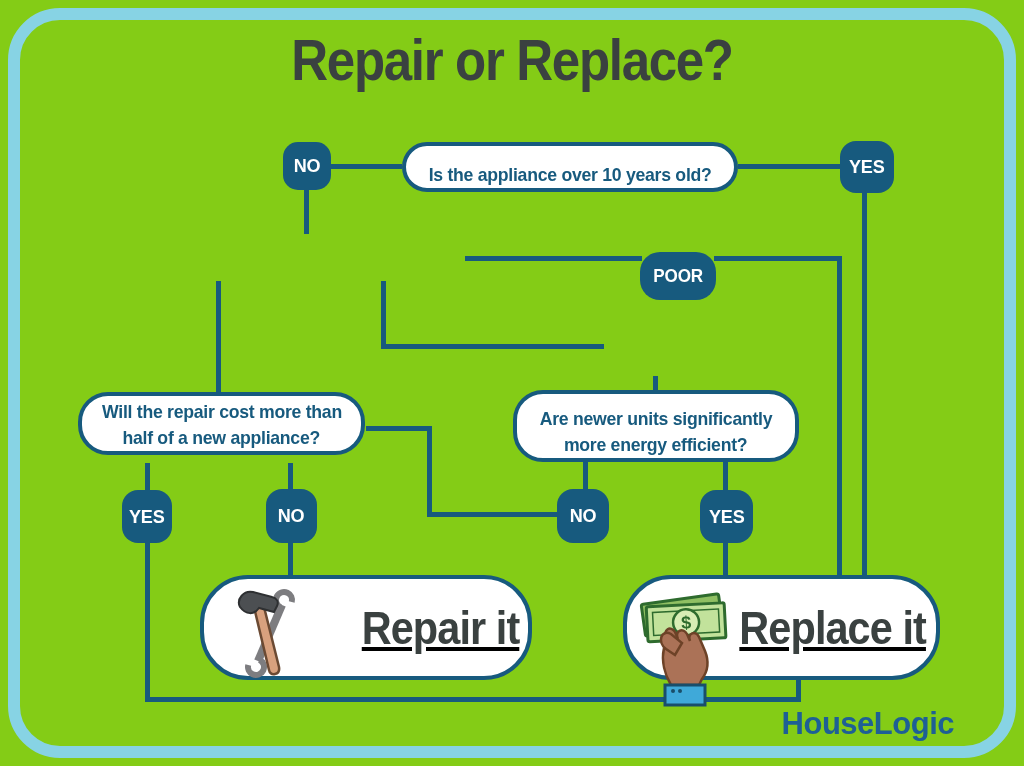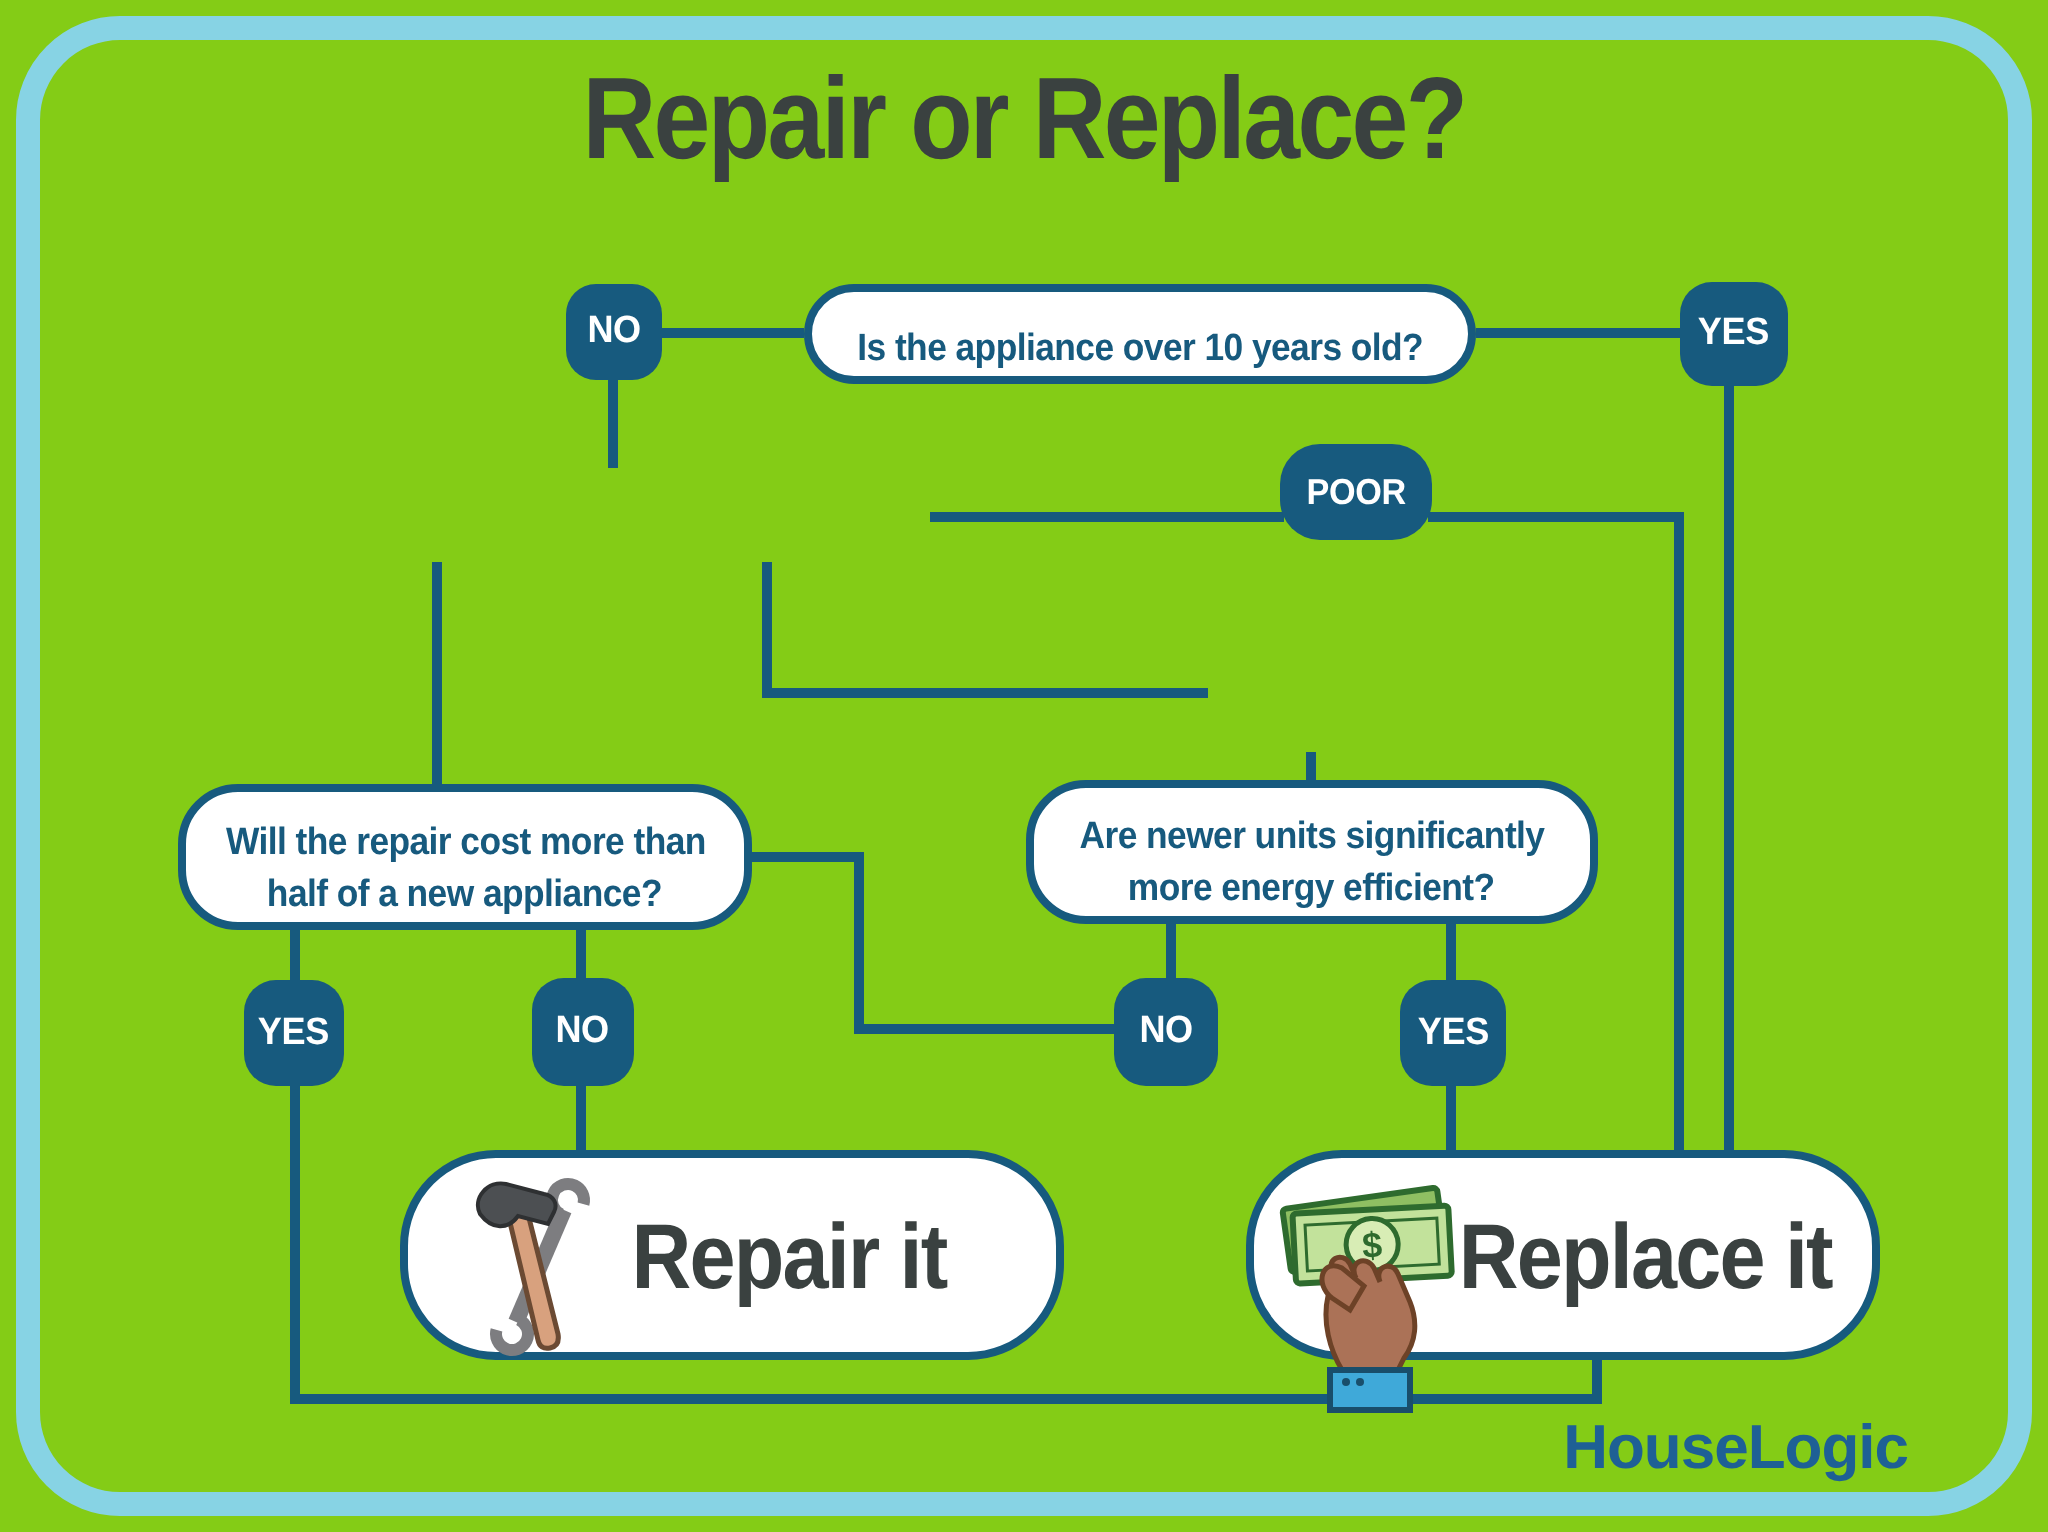--- a/index.html
+++ b/index.html
@@ -27,21 +27,21 @@
   .pill{
     position:absolute;z-index:2;background:#fff;
     border:4px solid var(--accent,#175a7e);box-sizing:border-box;
     display:flex;flex-direction:column;align-items:center;justify-content:flex-end;
     color:var(--accent,#175a7e);font-weight:700;font-size:19px;line-height:26px;
   }
   .pill span{display:inline-block;transform:scaleX(.93);white-space:nowrap;letter-spacing:-.3px;}
   .result{
     position:absolute;z-index:2;background:#fff;
     border:4px solid var(--accent,#175a7e);box-sizing:border-box;border-radius:48px;
-    display:flex;align-items:center;justify-content:center;
+    display:flex;align-items:center;justify-content:flex-end;text-decoration:underline;
   }
   .result .label{
     font-size:46px;font-weight:700;color:var(--heading,#3a4140);
     letter-spacing:-1px;white-space:nowrap;display:inline-block;transform:scaleX(.9);
   }
   .result svg{position:absolute;overflow:visible;}
   .brand{
     position:absolute;top:706px;right:70px;z-index:2;
     font-size:31px;font-weight:700;color:var(--brand-blue,#1e6095);letter-spacing:-.5px;
   }
@@ -74,40 +74,40 @@
   <i class="ln" style="left:427px;top:512px;width:131px;height:5px"></i>
   <i class="ln" style="left:583px;top:460px;width:5px;height:32px"></i>
   <i class="ln" style="left:723px;top:460px;width:5px;height:117px"></i>
 
   <div class="badge" style="left:283px;top:142px;width:48px;height:48px;border-radius:15px">
       <span>NO</span>
     </div>
   <div class="badge" style="left:840px;top:141px;width:54px;height:52px;border-radius:16px">
       <span>YES</span>
     </div>
-  <div class="badge" style="left:640px;top:222px;width:76px;height:48px;border-radius:20px;font-size:18px">
+  <div class="badge" style="left:640px;top:252px;width:76px;height:48px;border-radius:20px;font-size:18px">
       <span>POOR</span>
     </div>
   <div class="badge" style="left:122px;top:490px;width:50px;height:53px;border-radius:16px">
       <span>YES</span>
     </div>
   <div class="badge" style="left:266px;top:489px;width:51px;height:54px;border-radius:16px">
       <span>NO</span>
     </div>
   <div class="badge" style="left:557px;top:489px;width:52px;height:54px;border-radius:16px">
       <span>NO</span>
     </div>
   <div class="badge" style="left:700px;top:490px;width:53px;height:53px;border-radius:16px">
       <span>YES</span>
     </div>
 
   <div class="pill" style="left:402px;top:142px;width:336px;height:50px;border-radius:25px">
     <span>Is the appliance over 10 years old?</span>
   </div>
-  <div class="pill" style="left:89px;top:392px;width:287px;height:73px;border-radius:30px">
+  <div class="pill" style="left:78px;top:392px;width:287px;height:63px;border-radius:30px">
     <span>Will the repair cost more than</span>
     <span>half of a new appliance?</span>
   </div>
   <div class="pill" style="left:513px;top:390px;width:286px;height:72px;border-radius:30px">
     <span>Are newer units significantly</span>
     <span>more energy efficient?</span>
   </div>
 
   <div class="result" style="left:200px;top:575px;width:332px;height:105px">
     <svg style="left:28px;top:8px" width="70" height="90" viewBox="0 0 70 90">

